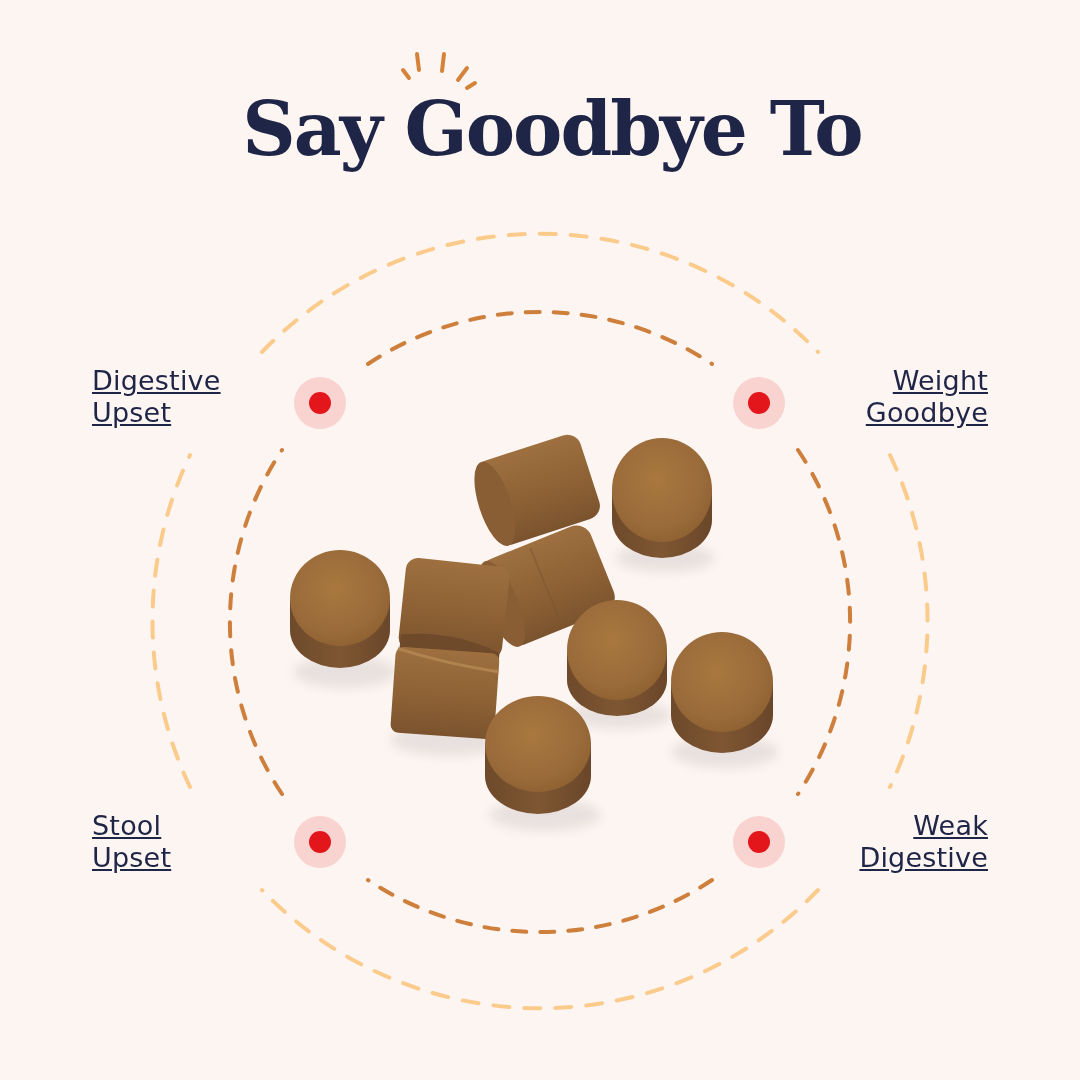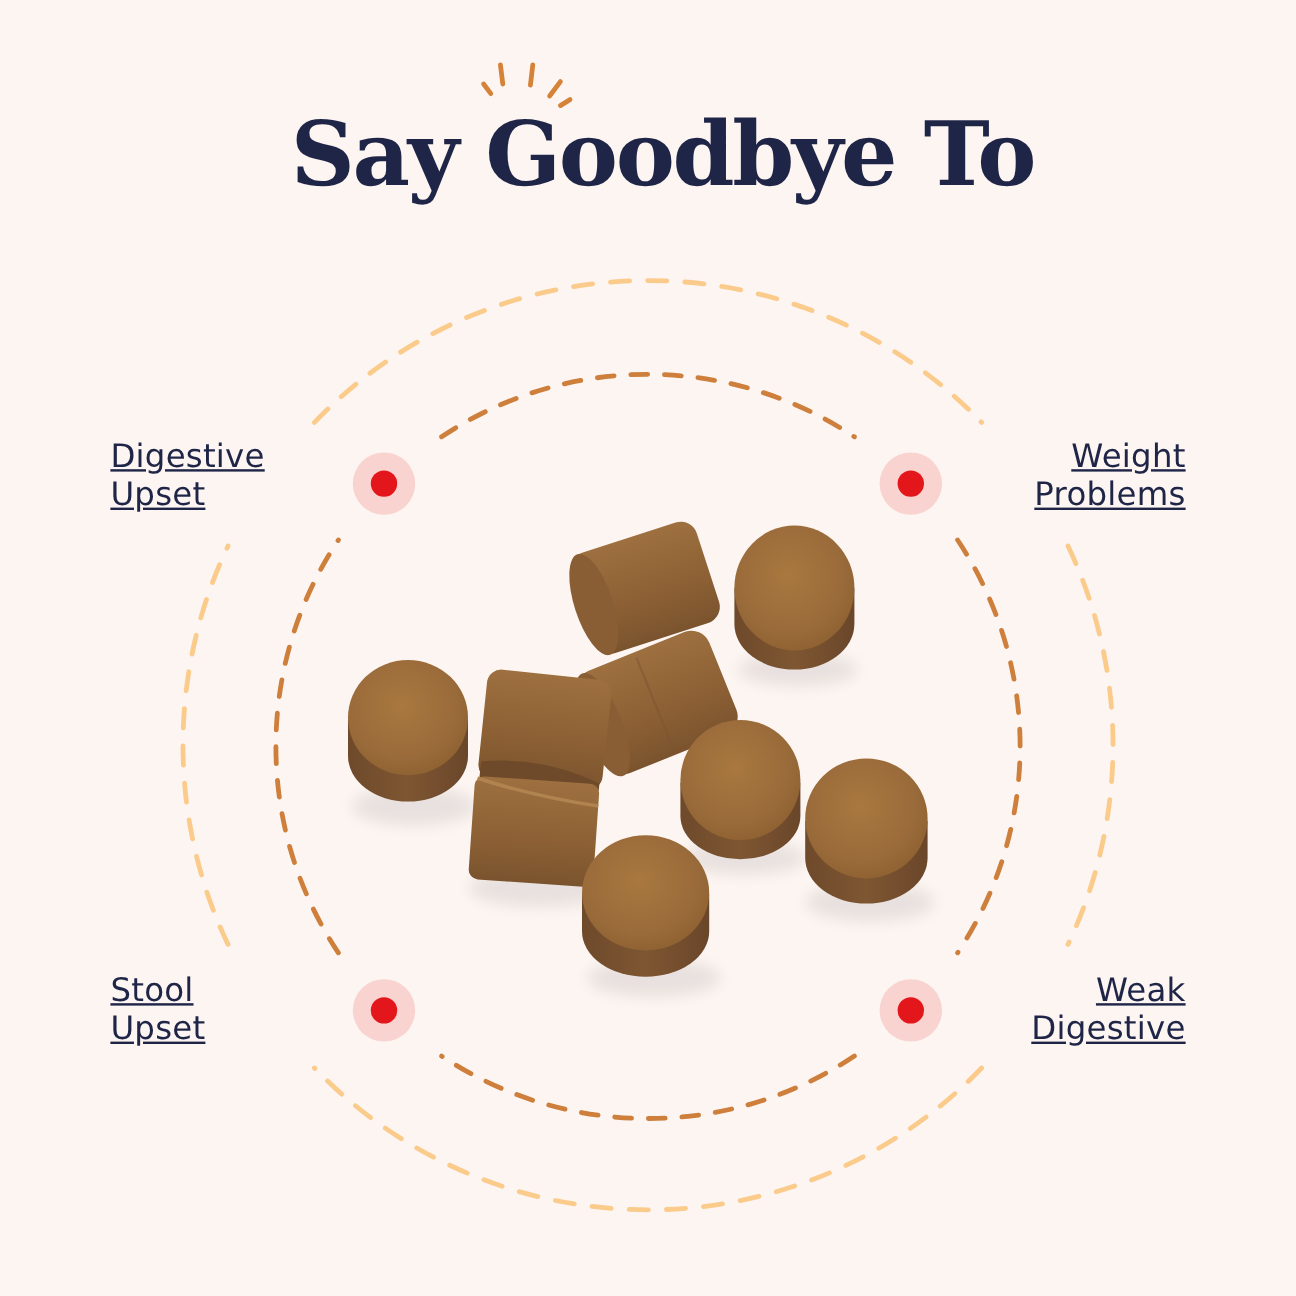--- a/index.html
+++ b/index.html
@@ -202,21 +202,21 @@
 <div class="marker" style="left:733px; top:816px;">
   <div class="dot"></div>
 </div>
 
 <div class="label left" id="label-tl">
   <span>Digestive</span>
   <span>Upset</span>
 </div>
 <div class="label right" id="label-tr">
   <span>Weight</span>
-  <span>Problems</span>
+  <span>Goodbye</span>
 </div>
 <div class="label left" id="label-bl">
   <span>Stool</span>
   <span>Upset</span>
 </div>
 <div class="label right" id="label-br">
   <span>Weak</span>
   <span>Digestive</span>
 </div>
 

